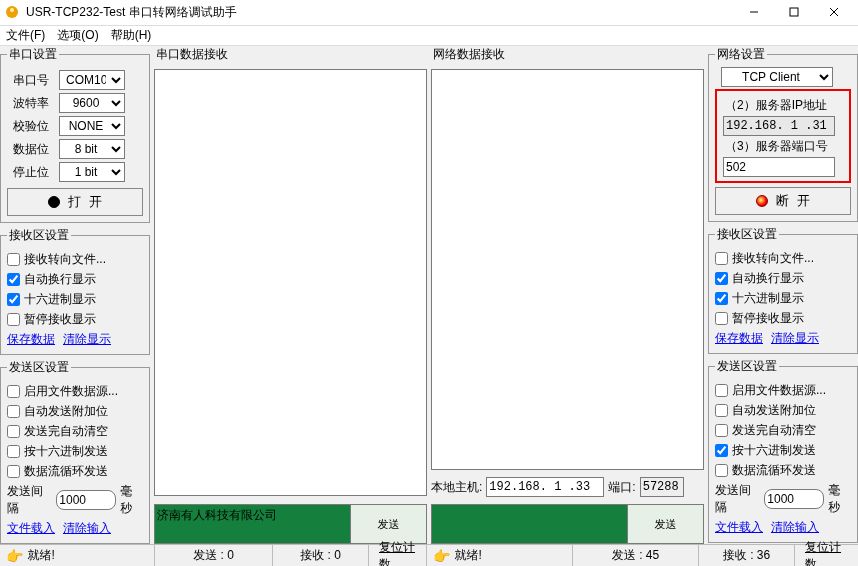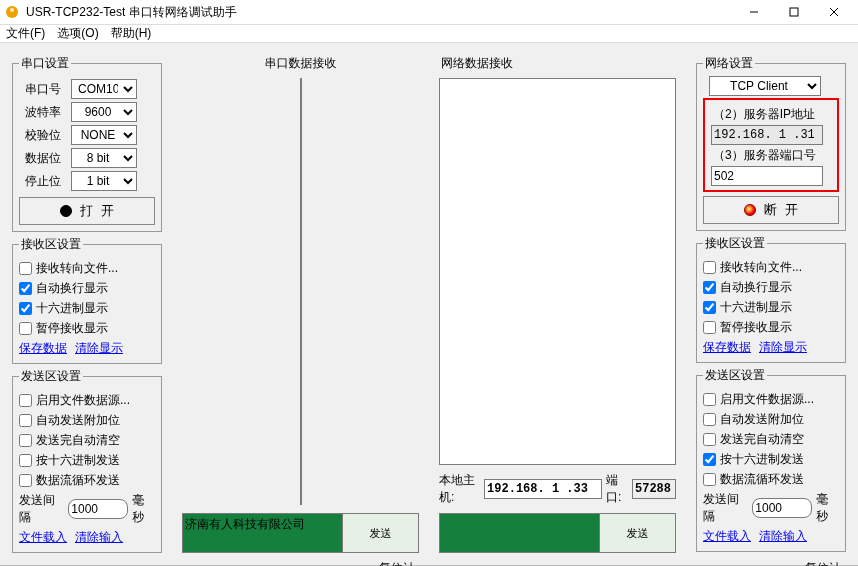--- a/index.html
+++ b/index.html
@@ -3,44 +3,44 @@
 <meta charset="utf-8">
 <style>
 * { box-sizing: border-box; margin: 0; padding: 0; }
 body { font-family: "Microsoft YaHei", "SimSun", sans-serif; font-size: 12px; background: #f0f0f0; width: 858px; height: 566px; overflow: hidden; display: flex; flex-direction: column; }
 .titlebar { background: #fff; height: 28px; display: flex; align-items: center; padding: 0 4px; border-bottom: 1px solid #ddd; }
 .titlebar .icon { width: 16px; height: 16px; margin-right: 6px; }
 .titlebar .title { flex: 1; font-size: 12px; }
 .winbtns { display: flex; gap: 0; }
 .winbtn { width: 40px; height: 24px; display: flex; align-items: center; justify-content: center; cursor: pointer; }
 .menubar { background: #fff; height: 22px; display: flex; align-items: center; padding: 0 6px; gap: 12px; border-bottom: 1px solid #ddd; font-size: 12px; }
-.content { flex: 1; display: flex; background: #f0f0f0; padding: 12px; gap: 20px; }
+.content { flex: 1; display: flex; background: #f0f0f0; padding: 0; gap: 4px; }
 .col { display: flex; flex-direction: column; gap: 4px; }
 .col-left { width: 150px; }
-.col-mid { width: 268px; align-items: center; }
+.col-mid { width: 268px; }
 .col-mid2 { width: 268px; }
 .col-right { width: 150px; }
 fieldset { border: 1px solid #999; padding: 4px 6px 6px 6px; background: #f0f0f0; }
 legend { font-size: 12px; padding: 0 2px; }
 .row { display: flex; align-items: center; gap: 4px; margin: 3px 0; }
 .lbl { width: 42px; white-space: nowrap; margin-left: 6px; }
 select, input[type=text] { font-size: 12px; font-family: inherit; border: 1px solid #7a7a7a; background: #fff; height: 20px; padding: 0 2px; }
 select { width: 66px; text-align: center; }
 .btn { display: flex; align-items: center; justify-content: center; gap: 8px; background: #f0f0f0; border: 1px solid #888; height: 28px; cursor: pointer; font-size: 13px; letter-spacing: 8px; padding-left: 8px; }
 .dot { width: 12px; height: 12px; border-radius: 50%; background: #000; border: 1px solid #000; display: inline-block; }
 .dot.red { background: radial-gradient(circle at 40% 40%, #ff6, #f00 60%, #800); border-color: #800; }
 .chk { display: flex; align-items: center; gap: 4px; margin: 3px 0; }
 .chk input { margin: 0; }
 .links { display: flex; gap: 8px; margin-top: 2px; }
 .links a { color: #0000ee; text-decoration: underline; cursor: pointer; font-size: 12px; }
 .txtarea { flex: 1; background: #fff; border: 1px solid #7a7a7a; }
 .recv-area { display: flex; flex-direction: column; flex: 1; }
 .recv-area .header { font-size: 12px; padding: 0 2px; background: #f0f0f0; margin-bottom: 2px; }
 .hostline { display: flex; align-items: center; gap: 4px; margin: 3px 0; }
-.hostline input { font-family: "Courier New", monospace; font-weight: bold; }
+.hostline input { font-family: "Courier New", monospace; font-weight: normal; }
 .sendrow { display: flex; gap: 0; height: 40px; }
 .sendrow textarea, .sendrow .sendbox { flex: 1; border: 1px solid #7a7a7a; background: #15803d; font-size: 12px; font-family: inherit; padding: 2px; resize: none; }
 .sendbtn { width: 76px; background: #e6f0e6; border: 1px solid #7a7a7a; border-left: none; display: flex; align-items: center; justify-content: center; cursor: pointer; font-size: 11px; }
 .statusbar { height: 22px; background: #f0f0f0; border-top: 1px solid #bbb; display: flex; align-items: center; font-size: 12px; }
 .stat-seg { display: flex; align-items: center; gap: 4px; padding: 0 6px; border-left: 1px solid #bbb; height: 100%; }
 .stat-seg.first { border-left: none; }
 .hand-icon { color: #d4a017; font-size: 14px; }
 .reset-link { margin-left: auto; padding: 0 4px; text-decoration: underline; cursor: pointer; }
 .netset .lbl2 { font-size: 12px; margin: 2px 0 2px 8px; }
 .netset .combo { width: 112px; margin-left: 6px; }

